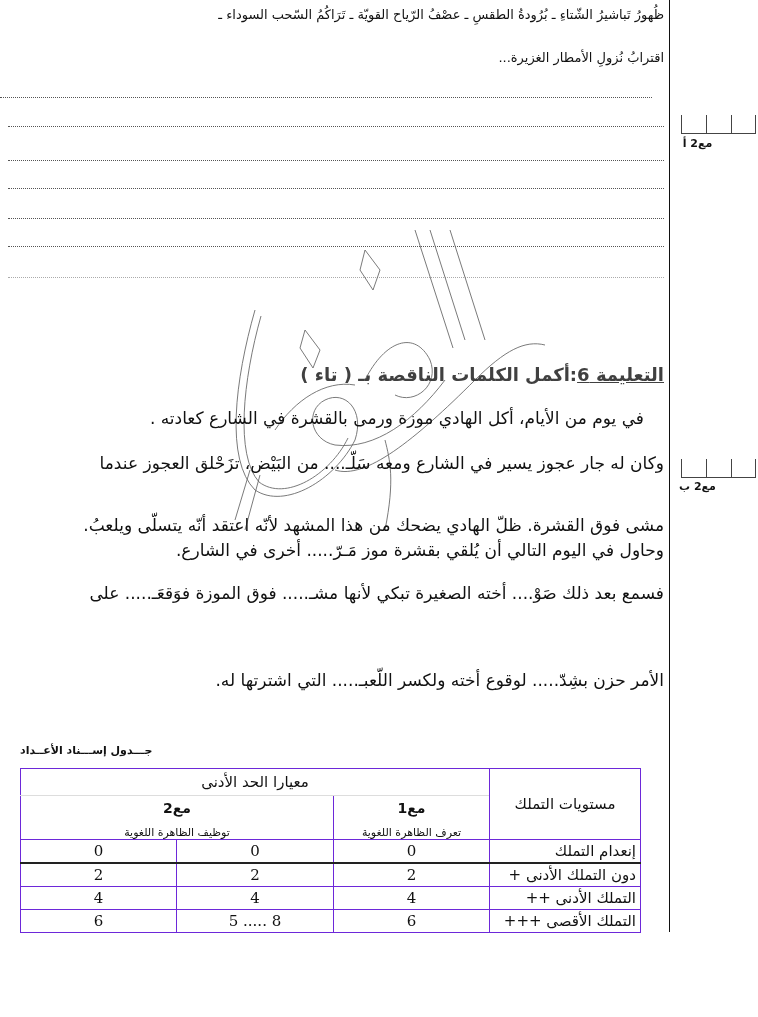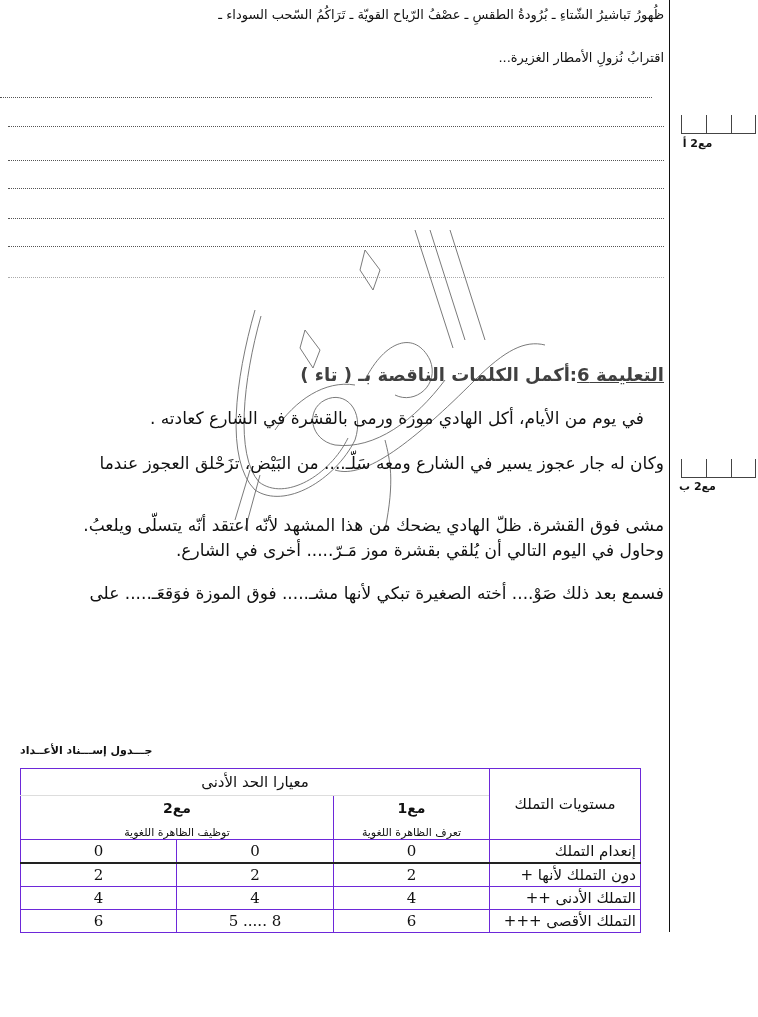--- a/index.html
+++ b/index.html
@@ -211,20 +211,21 @@
 
   <div class="instruction">
     <span class="u">التعليمة 6</span><span>:أكمل الكلمات الناقصة بـ ( تاء )</span>
   </div>
 
   <div class="para" style="top:407px; right:114px;">في يوم من الأيام، أكل الهادي موزة ورمى بالقشرة في الشارع كعادته .</div>
   <div class="para" style="top:452px;">وكان له جار عجوز يسير في الشارع ومعه سَلّـ.... من البَيْض، تزَحْلق العجوز عندما</div>
   <div class="para" style="top:473px;margin-top:41px;">مشى فوق القشرة. ظلّ الهادي يضحك من هذا المشهد لأنّه اعتقد أنّه يتسلّى ويلعبُ.</div>
   <div class="para" style="top:539px;">وحاول في اليوم التالي أن يُلقي بقشرة موز مَـرّ..... أخرى في الشارع.</div>
   <div class="para" style="top:582px;">فسمع بعد ذلك صَوْ.... أخته الصغيرة تبكي لأنها مشـ..... فوق الموزة فوَقعَـ..... على</div>
+  <div class="para" style="top:669px;">الأمر حزن بشِدّ..... لوقوع أخته ولكسر اللّعبـ..... التي اشترتها له.</div>
 
   <div class="table-caption">جـــدول إســـناد الأعــداد</div>
 
   <table class="grading">
     <tbody>
         <tr>
       <th class="lvl-head" rowspan="2">مستويات التملك</th>
       <th class="crit-head" colspan="3">معيارا الحد الأدنى</th>
     </tr>
     <tr>
@@ -237,21 +238,21 @@
         <span class="sub-desc">توظيف الظاهرة اللغوية</span>
       </th>
     </tr>
     <tr class="data-row first-data">
       <td class="row-label">إنعدام التملك</td>
       <td>0</td>
       <td style="width:156px;">0</td>
       <td>0</td>
     </tr>
     <tr class="data-row">
-      <td class="row-label">دون التملك لأنها +</td>
+      <td class="row-label">دون التملك الأدنى +</td>
       <td>2</td>
       <td>2</td>
       <td>2</td>
     </tr>
     <tr class="data-row">
       <td class="row-label">التملك الأدنى ++</td>
       <td>4</td>
       <td>4</td>
       <td>4</td>
     </tr>

